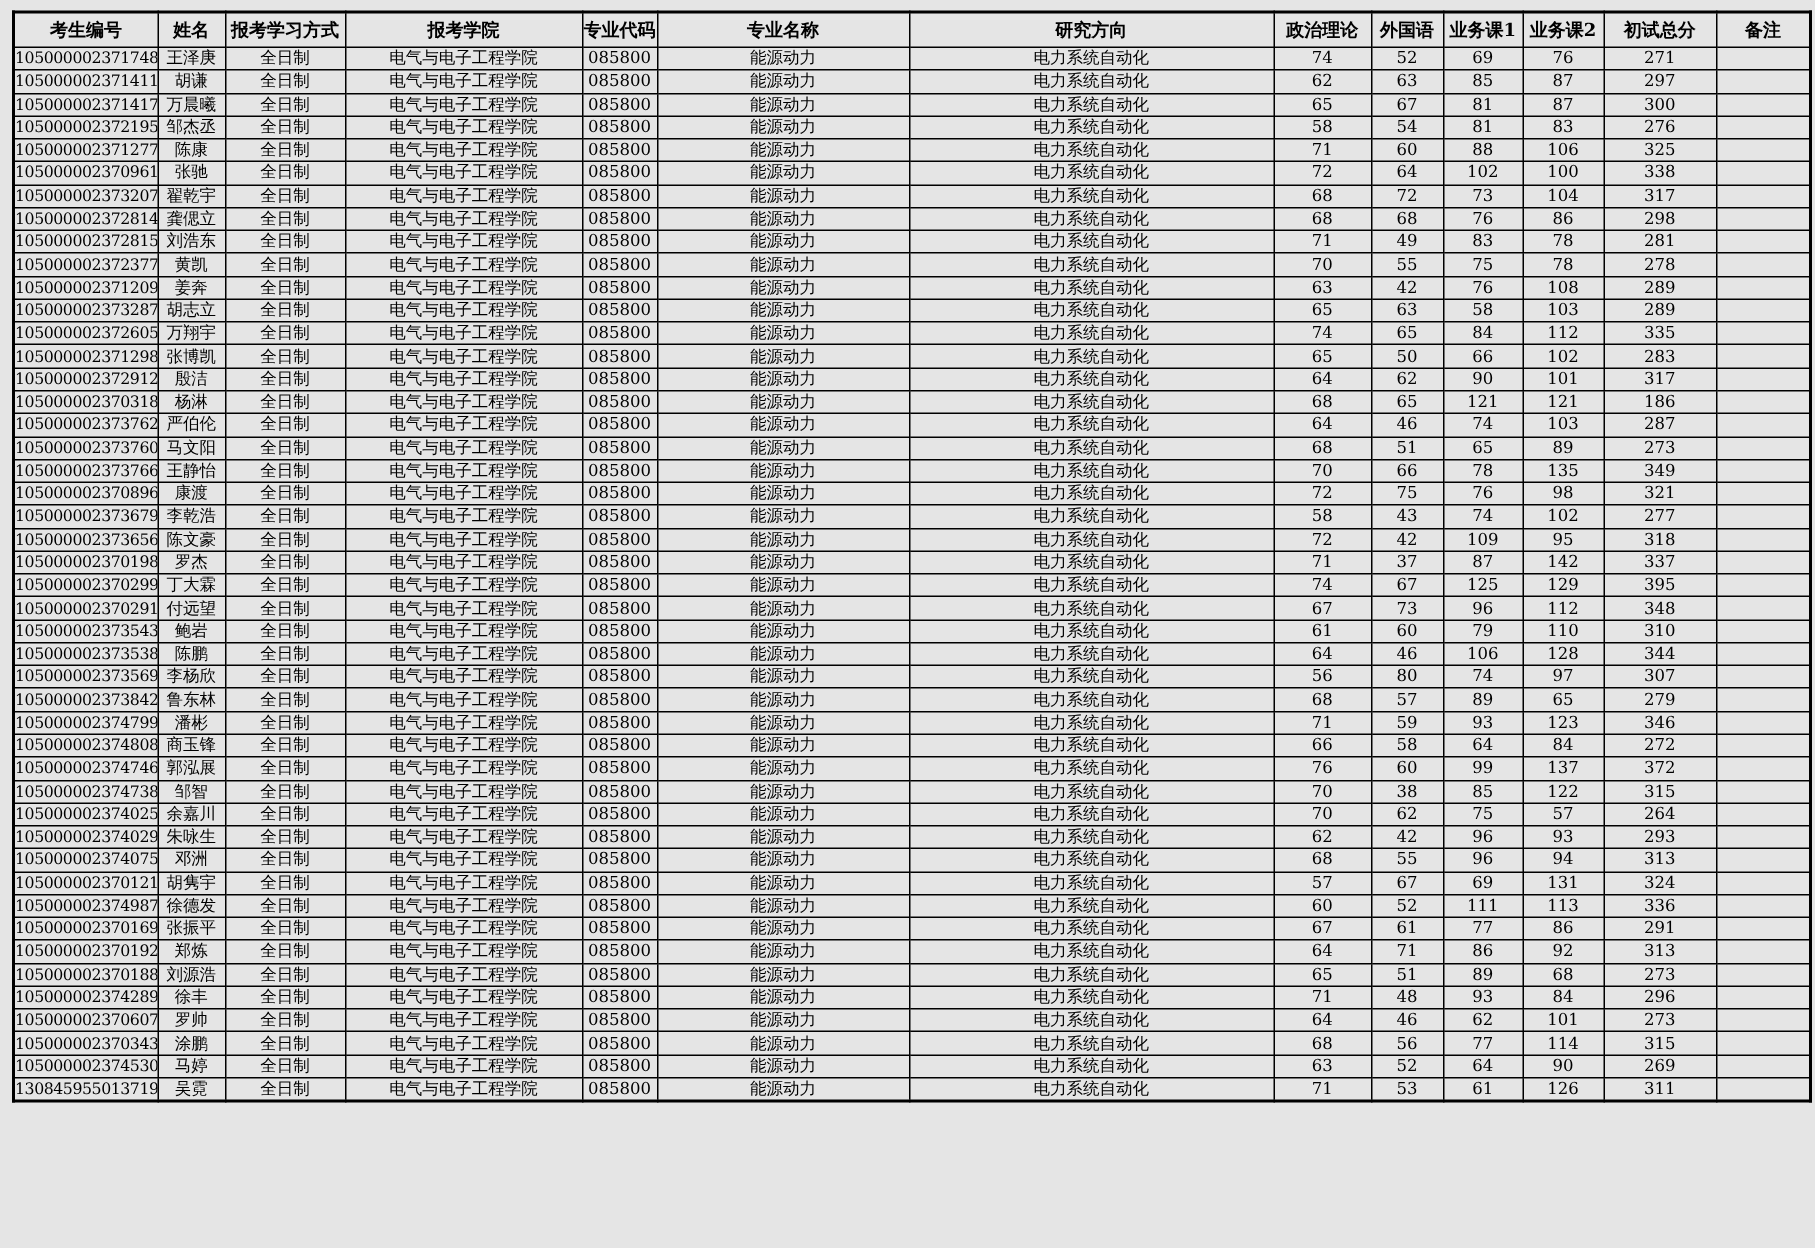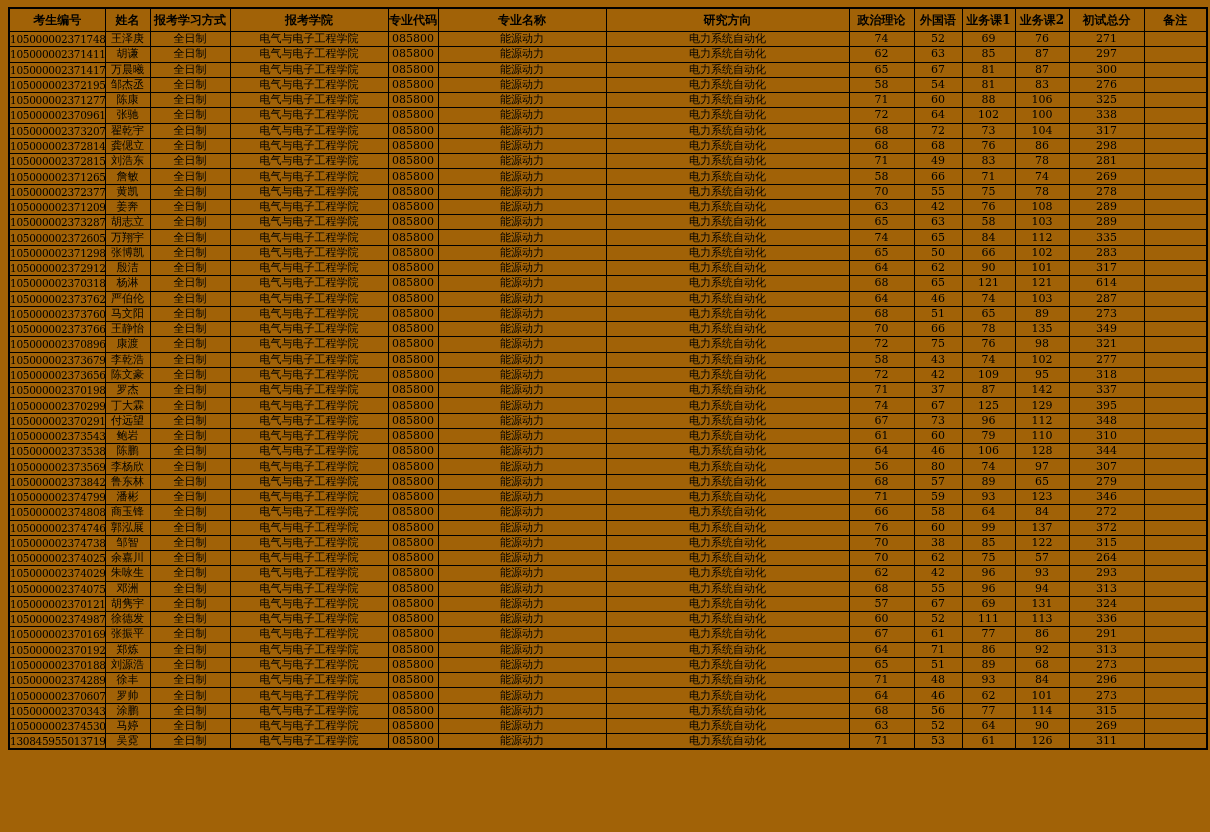--- a/index.html
+++ b/index.html
@@ -9,21 +9,21 @@
     width: 1210px;
     height: 832px;
     overflow: hidden;
     font-family: "DejaVu Serif", "Liberation Serif", serif;
     color: #000000;
   }
   .page {
     position: relative;
     width: 1210px;
     height: 832px;
-    background: #a16207;
+    background: #e5e5e5;
   }
   table.score-table {
     position: absolute;
     left: 8px;
     top: 7px;
     border-collapse: collapse;
     table-layout: fixed;
     width: 1198px;
     border: 2px solid #000000;
   }
@@ -239,35 +239,20 @@
           <td class="c-major">能源动力</td>
           <td class="c-dir">电力系统自动化</td>
           <td class="c-pol">71</td>
           <td class="c-for">49</td>
           <td class="c-c1">83</td>
           <td class="c-c2">78</td>
           <td class="c-total">281</td>
           <td class="c-remark"></td>
         </tr>
         <tr>
-          <td class="c-id">105000002371265</td>
-          <td class="c-name">詹敏</td>
-          <td class="c-mode">全日制</td>
-          <td class="c-college">电气与电子工程学院</td>
-          <td class="c-code">085800</td>
-          <td class="c-major">能源动力</td>
-          <td class="c-dir">电力系统自动化</td>
-          <td class="c-pol">58</td>
-          <td class="c-for">66</td>
-          <td class="c-c1">71</td>
-          <td class="c-c2">74</td>
-          <td class="c-total">269</td>
-          <td class="c-remark"></td>
-        </tr>
-        <tr>
           <td class="c-id">105000002372377</td>
           <td class="c-name">黄凯</td>
           <td class="c-mode">全日制</td>
           <td class="c-college">电气与电子工程学院</td>
           <td class="c-code">085800</td>
           <td class="c-major">能源动力</td>
           <td class="c-dir">电力系统自动化</td>
           <td class="c-pol">70</td>
           <td class="c-for">55</td>
           <td class="c-c1">75</td>
@@ -355,21 +340,21 @@
           <td class="c-name">杨淋</td>
           <td class="c-mode">全日制</td>
           <td class="c-college">电气与电子工程学院</td>
           <td class="c-code">085800</td>
           <td class="c-major">能源动力</td>
           <td class="c-dir">电力系统自动化</td>
           <td class="c-pol">68</td>
           <td class="c-for">65</td>
           <td class="c-c1">121</td>
           <td class="c-c2">121</td>
-          <td class="c-total">614</td>
+          <td class="c-total">186</td>
           <td class="c-remark"></td>
         </tr>
         <tr>
           <td class="c-id">105000002373762</td>
           <td class="c-name">严伯伦</td>
           <td class="c-mode">全日制</td>
           <td class="c-college">电气与电子工程学院</td>
           <td class="c-code">085800</td>
           <td class="c-major">能源动力</td>
           <td class="c-dir">电力系统自动化</td>

